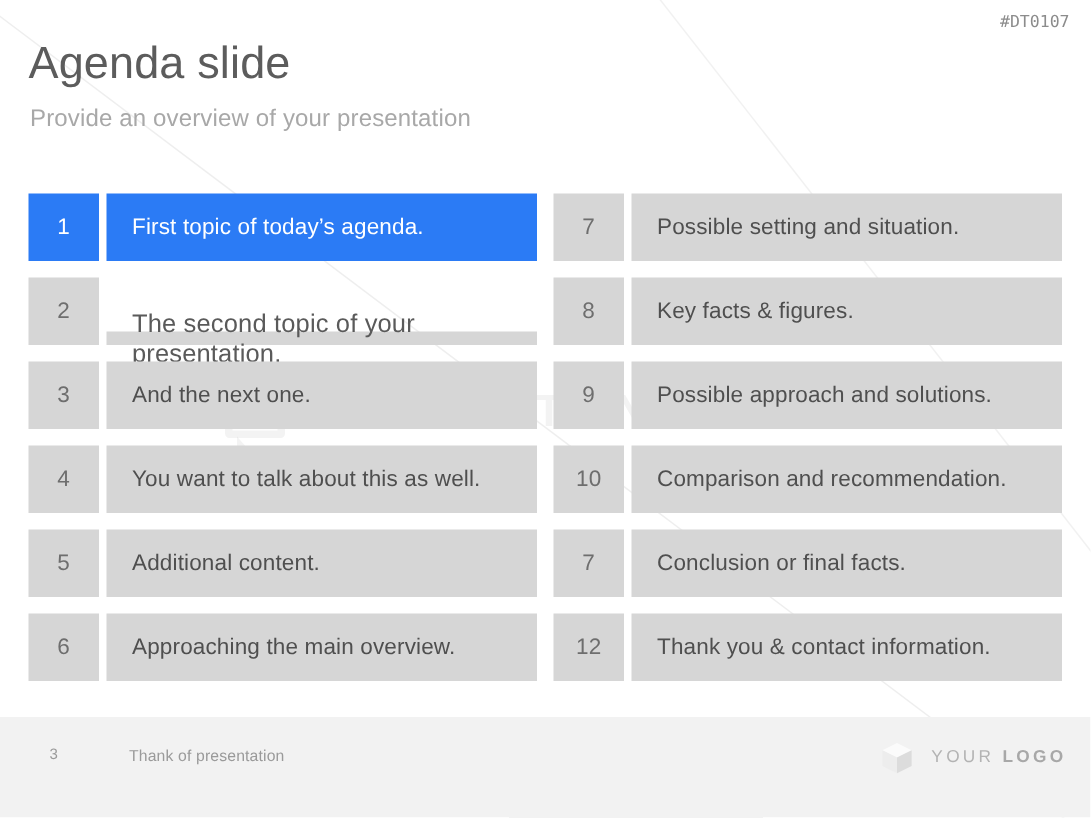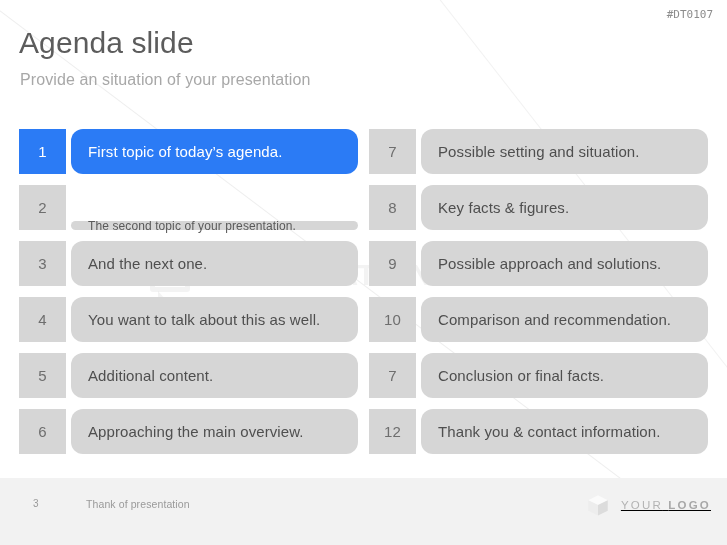--- a/index.html
+++ b/index.html
@@ -152,32 +152,31 @@
     flex: 1 1 auto;
     margin-left: 5px;
     background: #d6d6d6;
     color: #4f4f4f;
     display: flex;
     align-items: center;
     padding-left: 17px;
     font-size: 15px;
     letter-spacing: 0.1px;
     box-sizing: border-box;
-    border-radius: 12px;
   }
   .agenda-row.highlight .row-num {
     background: #2b7bf5;
     color: #ffffff;
   }
   .agenda-row.highlight .row-text {
     background: #2b7bf5;
     color: #ffffff;
   }
   .agenda-row.small .row-text {
-    font-size: 12px;
+    font-size: 17px;
     color: #5a5a5a;
     margin-top: 36px;
   }
 
   
   .footer {
     position: absolute;
     left: 0;
     bottom: 0;
     width: 727px;
@@ -200,21 +199,20 @@
     color: #9a9a9a;
     letter-spacing: 0.1px;
   }
   .footer-logo {
     position: absolute;
     right: 16px;
     top: 14px;
     display: flex;
     align-items: center;
     gap: 10px;
-    text-decoration: underline;
   }
   .logo-cube {
     width: 26px;
     height: 26px;
     display: block;
   }
   .logo-text {
     font-size: 11.5px;
     color: #b3b3b3;
     letter-spacing: 2.2px;
@@ -224,21 +222,21 @@
     color: #a8a8a8;
   }
 </style>
 </head>
 <body>
 
 <div id="slide">
 
   <div class="doc-code">#DT0107</div>
   <div class="slide-title">Agenda slide</div>
-  <div class="slide-subtitle">Provide an situation of your presentation</div>
+  <div class="slide-subtitle">Provide an overview of your presentation</div>
 
   <div class="agenda">
     <div class="agenda-col left" id="col-left">
         <div class="agenda-row highlight">
           <div class="row-num">1</div>
           <div class="row-text">First topic of today’s agenda.</div>
         </div>
         <div class="agenda-row small">
           <div class="row-num">2</div>
           <div class="row-text">The second topic of your presentation.</div>

